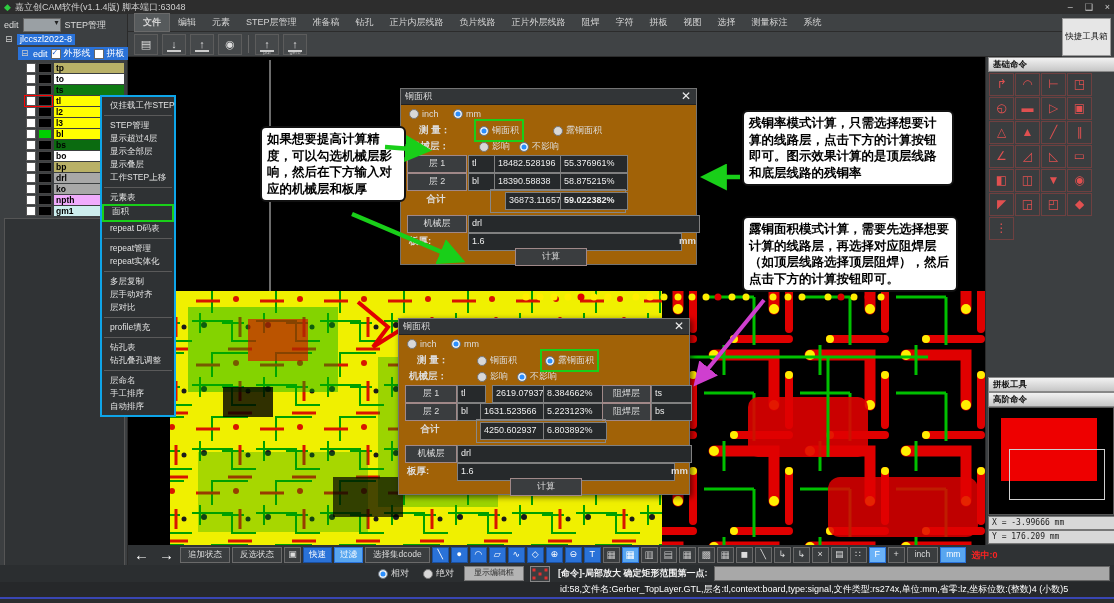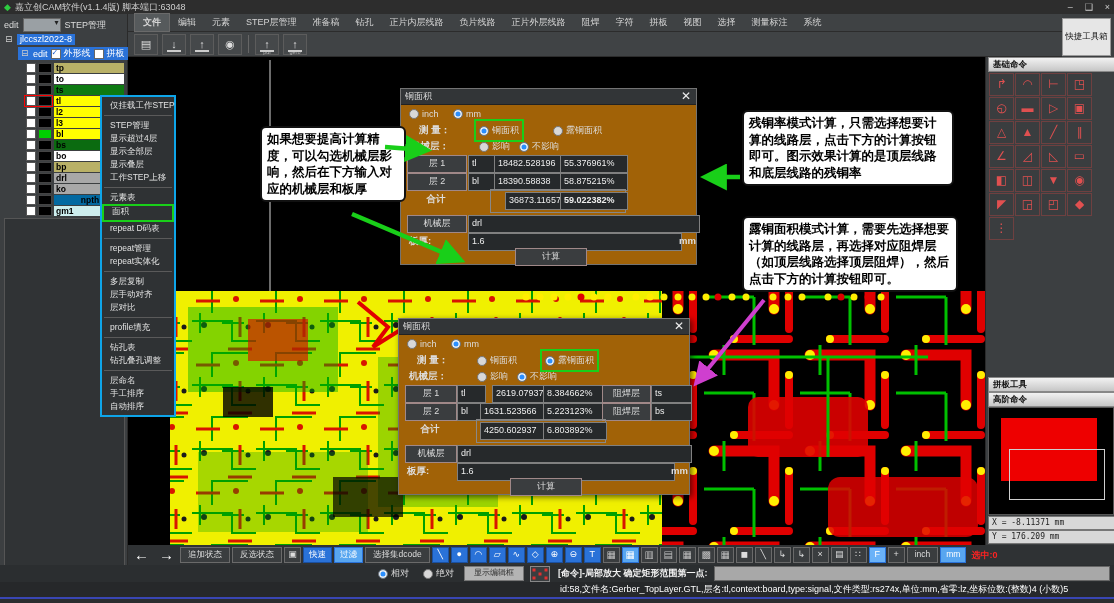--- a/index.html
+++ b/index.html
@@ -217,21 +217,21 @@
           <span class="layer-name" style="background: rgb(168, 168, 168);">drl</span>
         </div>
         <div class="layer-row">
           <span class="layer-check"></span>
           <span class="layer-swatch"></span>
           <span class="layer-name" style="background: rgb(168, 168, 168);">ko</span>
         </div>
         <div class="layer-row">
           <span class="layer-check"></span>
           <span class="layer-swatch"></span>
-          <span class="layer-name" style="background: #0369a1; text-align: center;">npth</span>
+          <span class="layer-name" style="background: #f0abfc;">npth</span>
         </div>
         <div class="layer-row">
           <span class="layer-check"></span>
           <span class="layer-swatch"></span>
           <span class="layer-name" style="background: rgb(205, 238, 238);">gm1</span>
         </div>
       </div>
     <div id="lp-sunken"></div>
     <div id="lp-tab">层管理</div>
   </div>
@@ -331,21 +331,21 @@
         <div class="cmd-cell">◰</div>
         <div class="cmd-cell">◆</div>
         <div class="cmd-cell">⋮</div>
       </div>
     <div class="rp-header" style="top:320px;">拼板工具</div>
     <div class="rp-header" style="top:335px;">高阶命令</div>
     <div id="rp-preview">
       <div id="rp-red"></div>
       <div id="rp-white"></div>
     </div>
-    <div class="rp-coord" style="top:459px;">X = -8.11371 mm</div>
+    <div class="rp-coord" style="top:459px;">X = -3.99666 mm</div>
     <div class="rp-coord" style="top:473px;">Y = 176.209 mm</div>
   </div>
 
   <div class="abs" id="ctxmenu">
       <div class="cm-item">仅挂载工作STEP</div>
       <div class="cm-sep"></div>
       <div class="cm-item">STEP管理</div>
       <div class="cm-item">显示超过4层</div>
       <div class="cm-item">显示全部层</div>
       <div class="cm-item">显示叠层</div>

